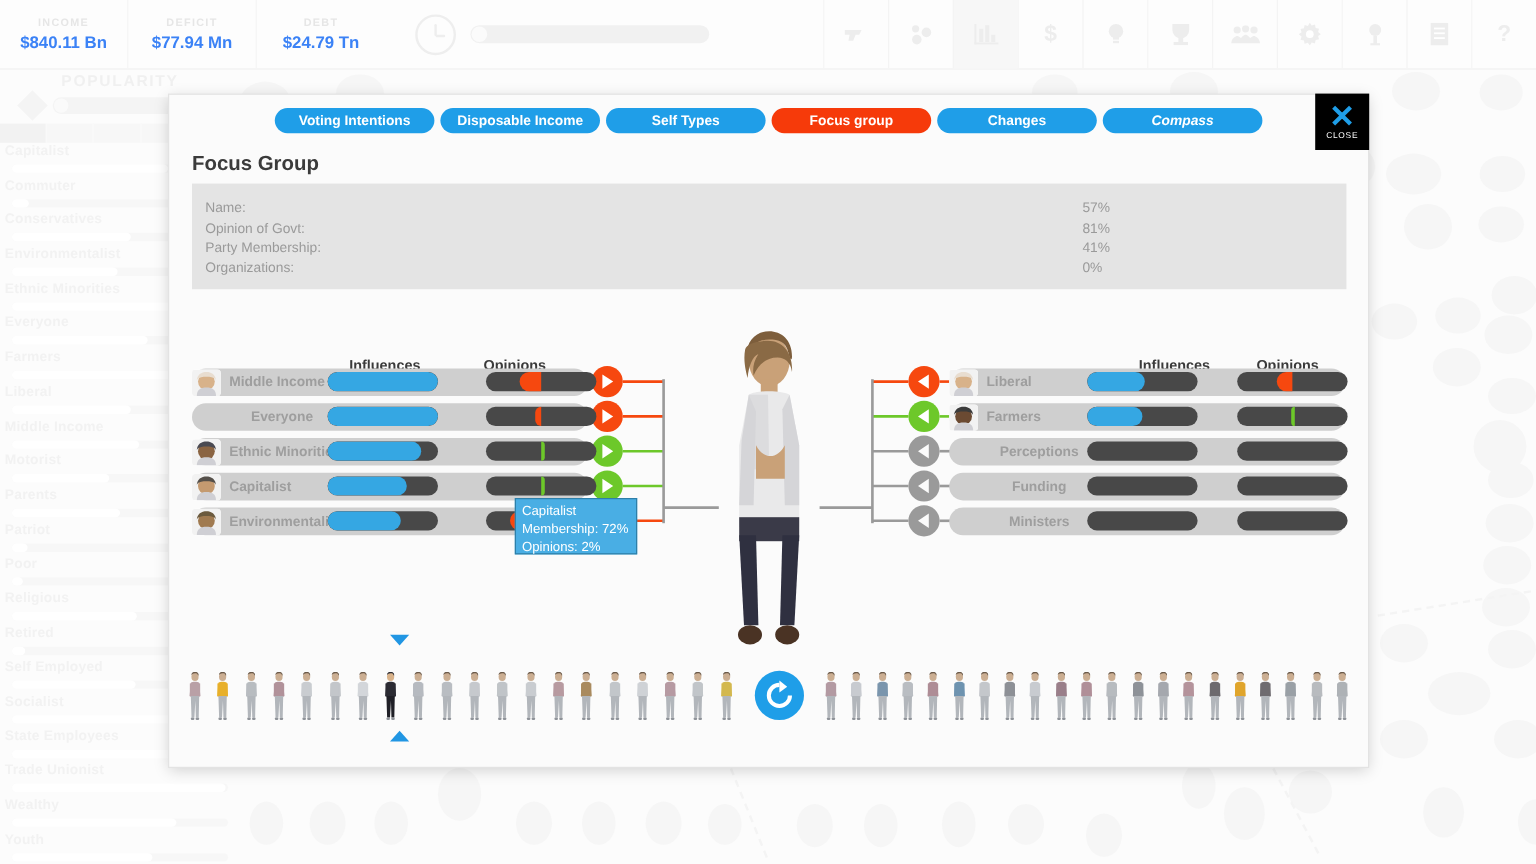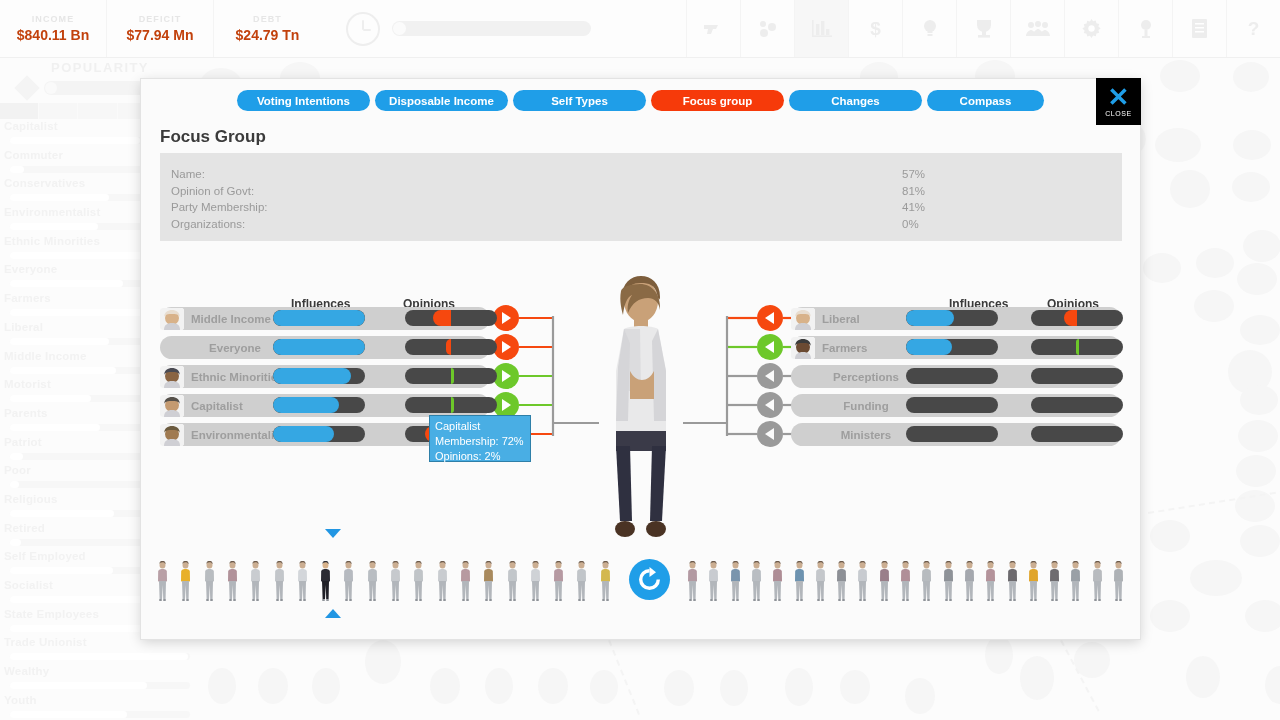--- a/index.html
+++ b/index.html
@@ -17,21 +17,21 @@
   .topbar {
     position: absolute; left: 0; top: 0; width: 1280px; height: 58px;
     background: #fdfdfd; border-bottom: 1px solid #f0f0f0;
     display: flex; align-items: stretch;
   }
   .stat {
     width: 107px; display: flex; flex-direction: column; align-items: center;
     justify-content: center; border-right: 1px solid #f4f4f4;
   }
   .stat .lbl { font-size: 9px; letter-spacing: 1.1px; color: #e6e6e6; font-weight: bold; }
-  .stat .val { font-size: 14px; color: #c2410c; font-weight: bold; margin-top: 3px; }
+  .stat .val { font-size: 14px; color: #3b82f6; font-weight: bold; margin-top: 3px; }
 
   .clockwrap { width: 270px; display: flex; align-items: center; gap: 12px; padding-left: 25px; }
   .clock-icon {
     width: 34px; height: 34px; border-radius: 50%; border: 2px solid #eeeeee;
     position: relative;
   }
   .clock-icon::before, .clock-icon::after {
     content: ""; position: absolute; background: #eeeeee; border-radius: 1px;
   }
   .clock-icon::before { width: 2px; height: 10px; left: 14px; top: 6px; }
@@ -104,21 +104,21 @@
     position: absolute; left: 0; top: 0; width: 999px; height: 33px;
     display: flex; align-items: center; justify-content: center; gap: 5px;
     padding-top: 10px;
   }
   .tab {
     height: 21px; border-radius: 11px; background: #1f9ee8; color: #fff;
     font-size: 11.5px; font-weight: bold; display: flex; align-items: center;
     justify-content: center; padding: 0 14px; white-space: nowrap;
   }
   .tab.w1 { width: 133px; } .tab.w2 { width: 133px; } .tab.w3 { width: 133px; }
-  .tab.w4 { width: 133px; } .tab.w5 { width: 133px; } .tab.w6 { width: 117px; }
+  .tab.w4 { width: 133px; } .tab.w5 { width: 133px; } .tab.w6 { width: 133px; font-style: italic; }
   .tab.sel { background: #f63a0a; }
 
   .closebtn {
     position: absolute; right: -1px; top: -1px; width: 45px; height: 47px;
     background: #000; display: flex; flex-direction: column;
     align-items: center; justify-content: center;
   }
   .closebtn .x { color: #1f9ee8; font-size: 26px; font-weight: bold; line-height: 22px; }
   .closebtn .cl { color: #fff; font-size: 7px; letter-spacing: .6px; margin-top: 2px; }
 

